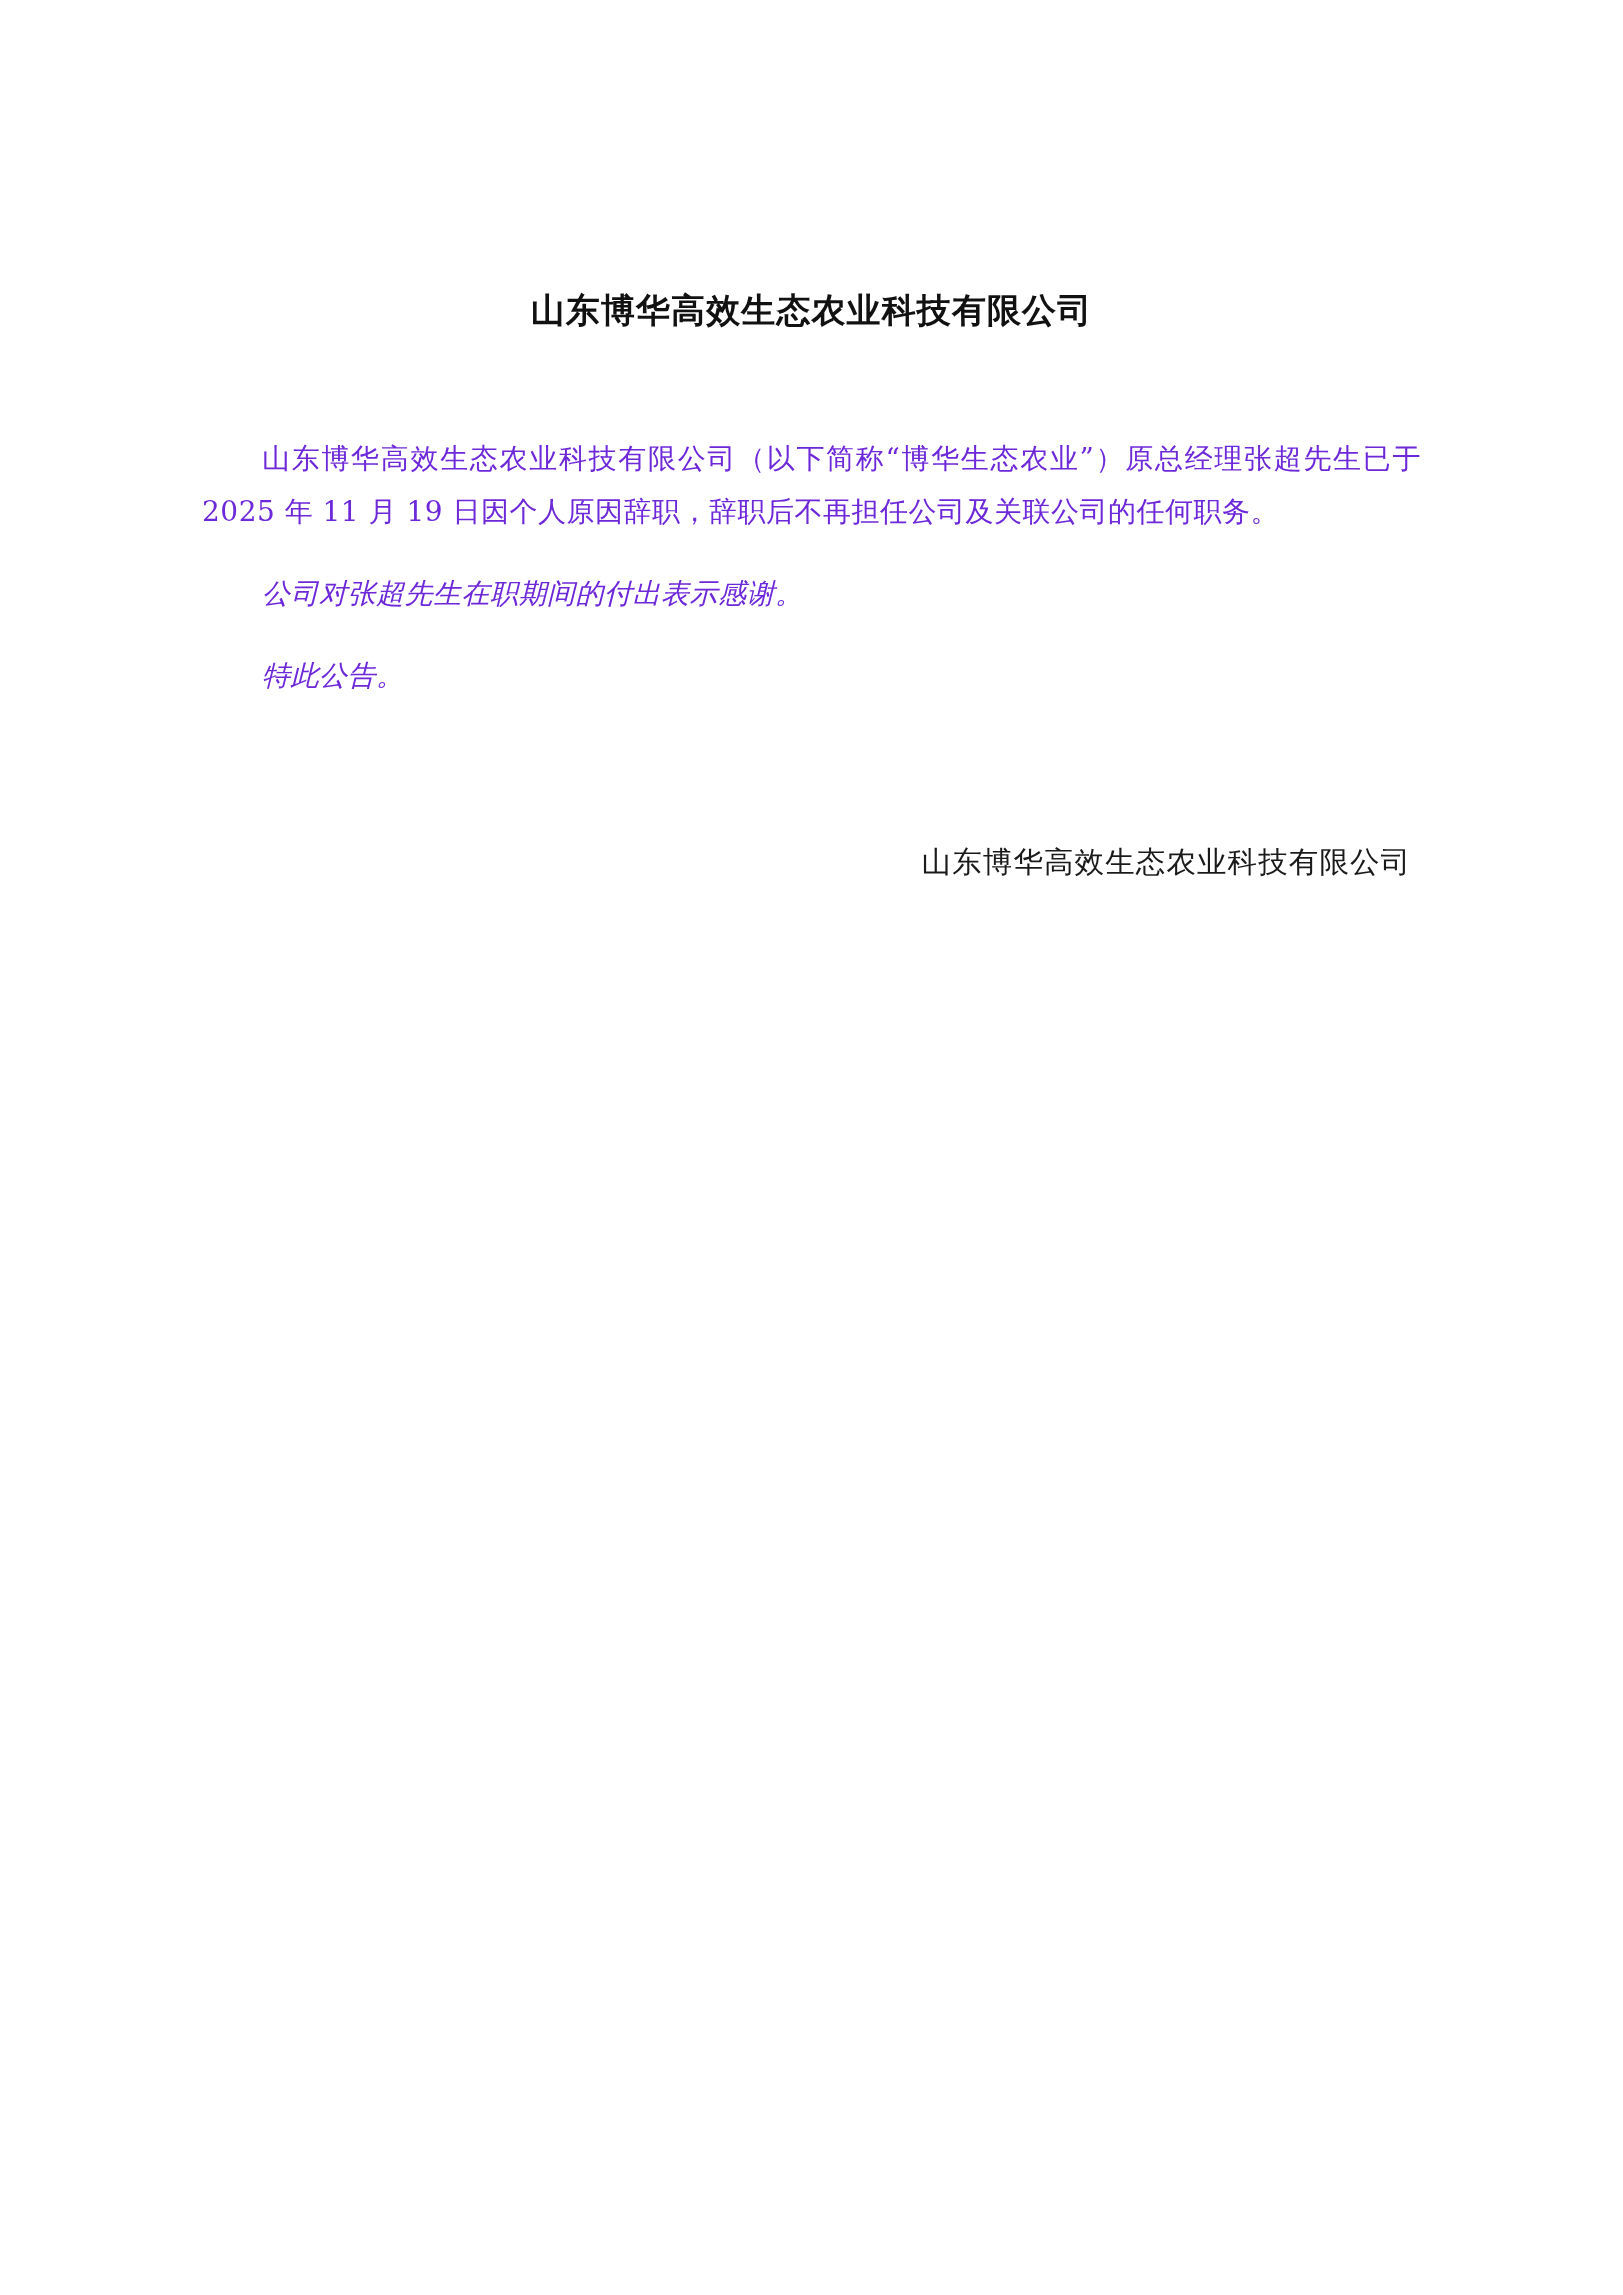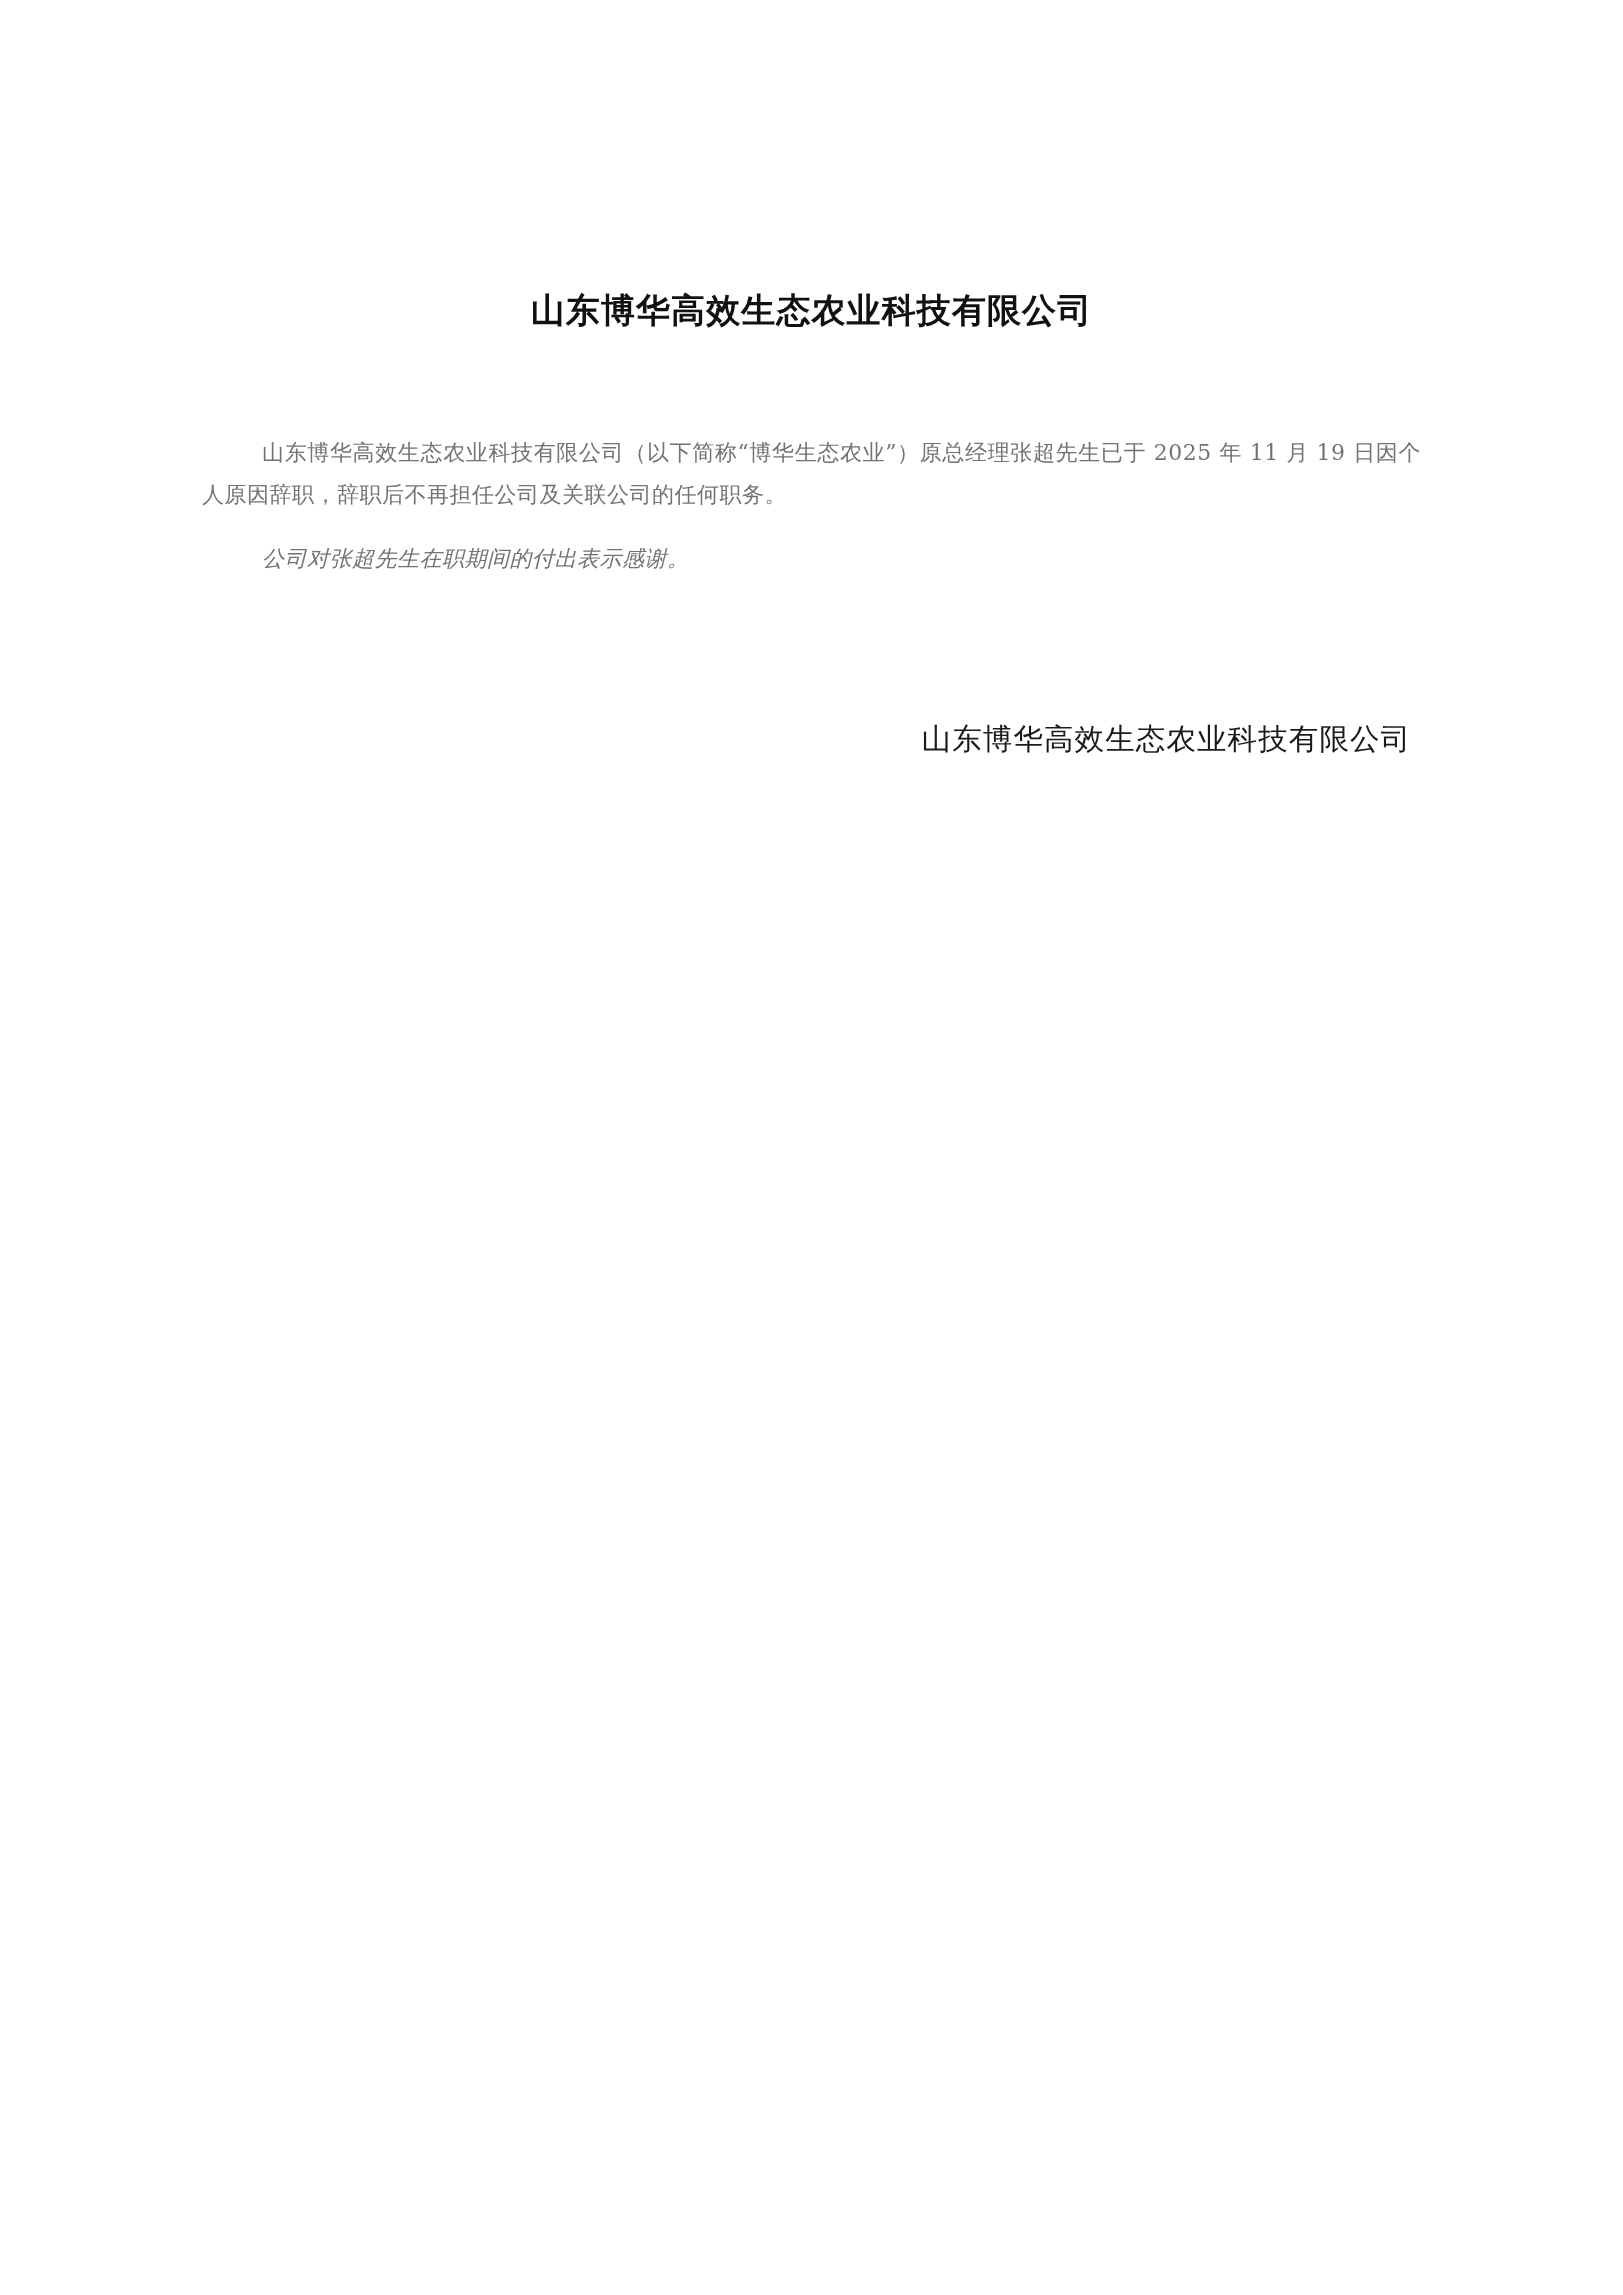--- a/index.html
+++ b/index.html
@@ -37,26 +37,26 @@
     line-height: 1.55;
     color: #111111;
   }
   .title-line + .title-line {
     margin-top: 12px;
   }
   .body-block {
     margin-top: 95px;
   }
   .para {
-    font-size: 22px;
+    font-size: 28px;
     line-height: 1.92;
     text-align: justify;
     text-justify: inter-ideograph;
     text-indent: 60px;
-    color: #737373;
+    color: #6d28d9;
     letter-spacing: 0.5px;
   }
   .para + .para {
     margin-top: 4.4px;
     font-style: italic;
   }
   .signature-block {
     margin-top: 131px;
     text-align: right;
     padding-right: 9.8px;
@@ -77,20 +77,21 @@
 <div class="page">
   <div class="content">
 
     <div class="title-block">
       <div class="title-line">山东博华高效生态农业科技有限公司</div>
     </div>
 
     <div class="body-block">
       <p class="para">山东博华高效生态农业科技有限公司（以下简称“博华生态农业”）原总经理张超先生已于 2025 年 11 月 19 日因个人原因辞职，辞职后不再担任公司及关联公司的任何职务。</p>
       <p class="para">公司对张超先生在职期间的付出表示感谢。</p>
+      <p class="para">特此公告。</p>
     </div>
 
     <div class="signature-block">
       <div class="sign-line">山东博华高效生态农业科技有限公司</div>
     </div>
 
   </div>
 </div>
 
 

